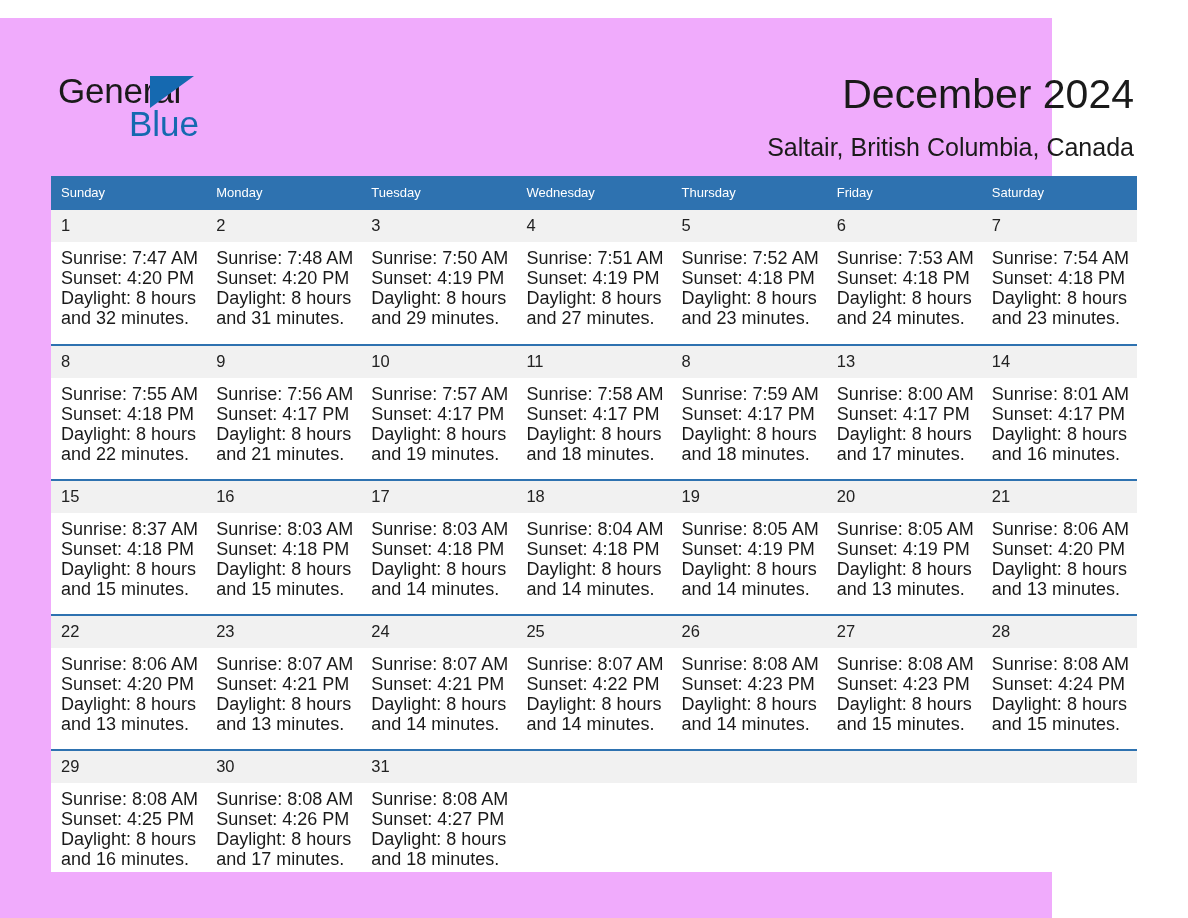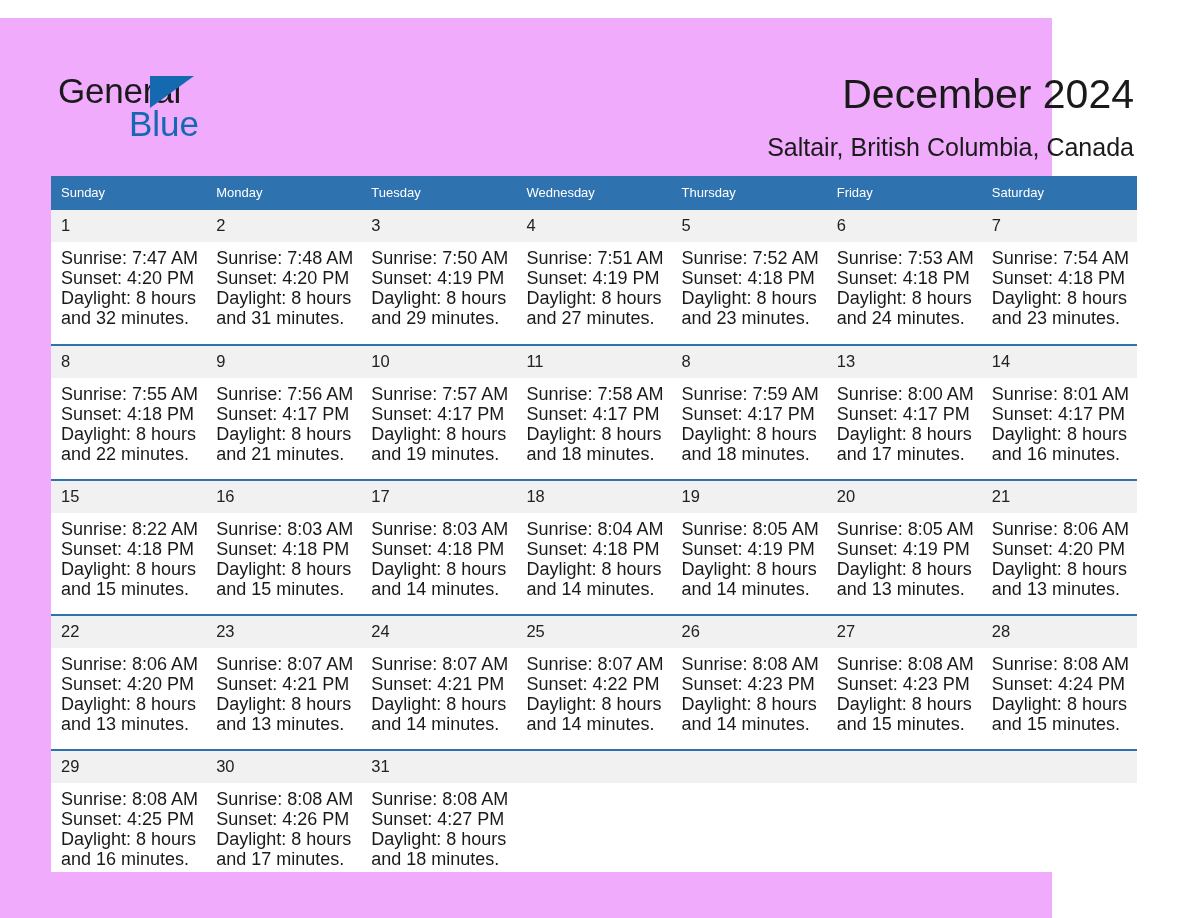--- a/index.html
+++ b/index.html
@@ -349,21 +349,21 @@
               </div>
             </div>
           </td>
       </tr>
 
       <tr class="week">
         <td>
             <div class="cell-inner">
               <div class="daynum">15</div>
               <div class="info">
-                <div>Sunrise: 8:22 AM</div>
+                <div>Sunrise: 8:37 AM</div>
                 <div>Sunset: 4:18 PM</div>
                 <div>Daylight: 8 hours</div>
                 <div>and 15 minutes.</div>
               </div>
             </div>
           </td>
         <td>
             <div class="cell-inner">
               <div class="daynum">16</div>
               <div class="info">

